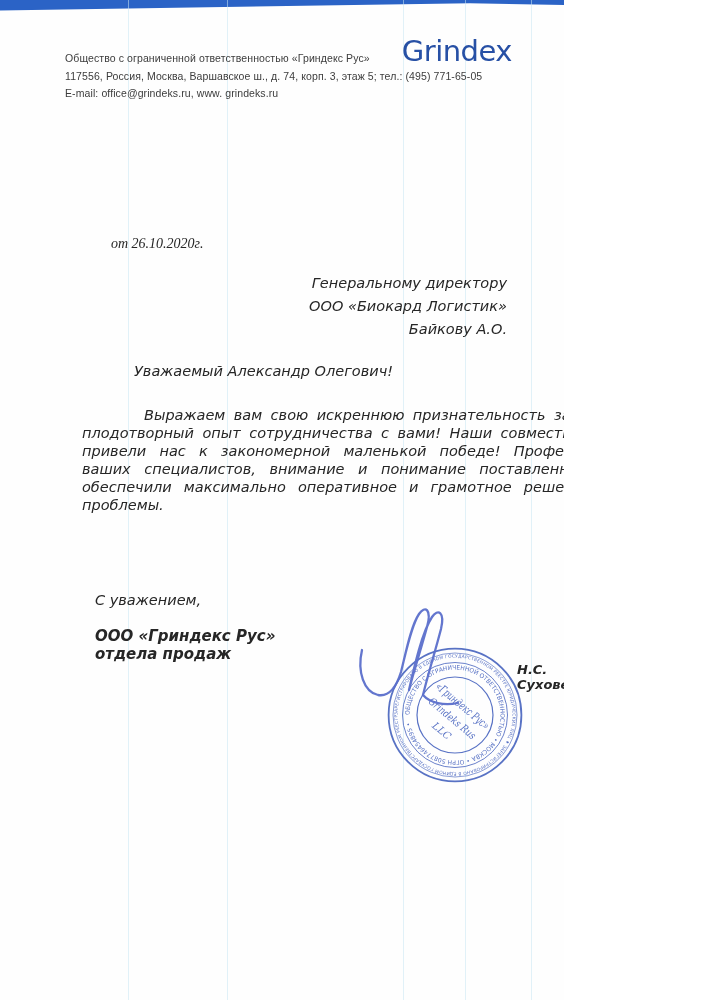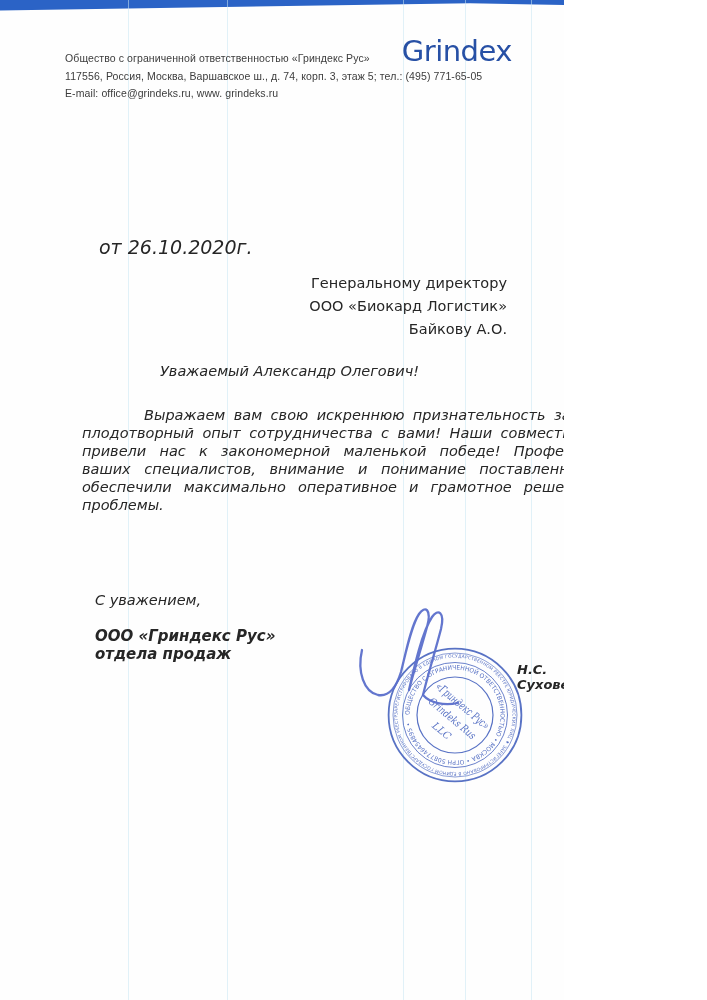--- a/index.html
+++ b/index.html
@@ -8,24 +8,24 @@
   
   .streak{position:absolute;top:0;bottom:0;width:1px;background:rgba(200,230,243,0.55);}
   
   .topbar{position:absolute;left:0;top:0;width:707px;height:12px;display:block;}
   
   .hdr{position:absolute;left:65px;top:50px;font-family:"Liberation Sans",sans-serif;
        font-size:10.5px;line-height:17.5px;color:#3c3c3c;letter-spacing:.1px;}
   .logo{position:absolute;right:52px;top:34px;font-family:"DejaVu Sans",sans-serif;
         font-size:29px;letter-spacing:-0.5px;color:#2750a5;}
   
-  .date{position:absolute;left:99px;top:236px;font-style:italic;font-size:19px;}
-  .addressee{position:absolute;right:57px;top:272px;text-align:right;
+  .date{position:absolute;left:111px;top:236px;font-style:italic;font-size:14px;font-family:Liberation Serif, serif;}
+  .addressee{position:absolute;right:57px;top:272px;text-align:right;font-style:italic;
              font-size:14.5px;line-height:23px;}
-  .salutation{position:absolute;left:134px;top:363px;font-style:italic;font-size:14.5px;margin-left:26px;}
+  .salutation{position:absolute;left:134px;top:363px;font-style:italic;font-size:14.5px;}
   .bodytext{position:absolute;left:74px;top:398px;width:588px;font-style:italic;
             font-size:14.5px;line-height:18px;text-align:justify;}
   .bodytext p{margin:8px;text-indent:62px;}
   .regards{position:absolute;left:95px;top:592px;font-style:italic;font-size:14.5px;text-align:center;}
   .signer-title{position:absolute;left:95px;top:627px;font-style:italic;font-weight:bold;
                 font-size:15px;line-height:18px;}
   .signer-name{position:absolute;left:517px;top:662px;font-style:italic;font-weight:bold;
                font-size:13px;}
   .stamp{position:absolute;left:386px;top:646px;width:138px;height:138px;opacity:.92;}
   .signature{position:absolute;left:356px;top:600px;width:150px;height:112px;}

